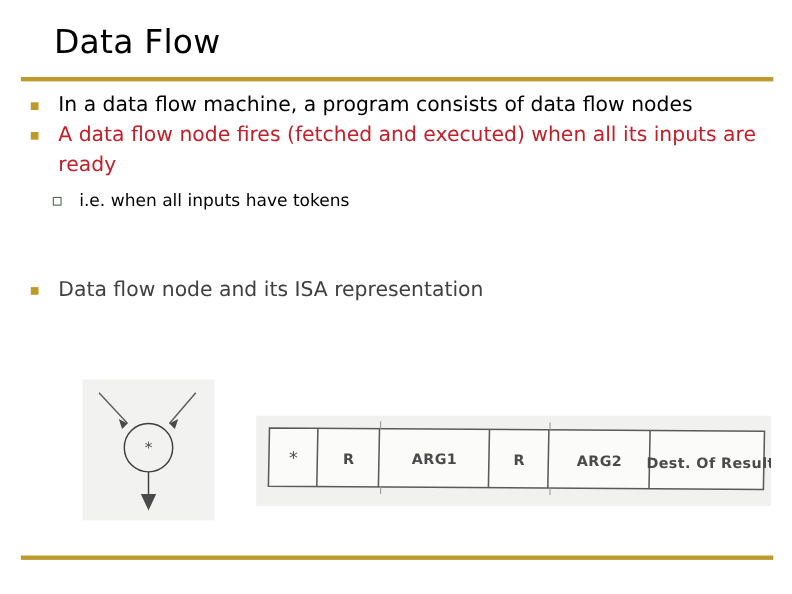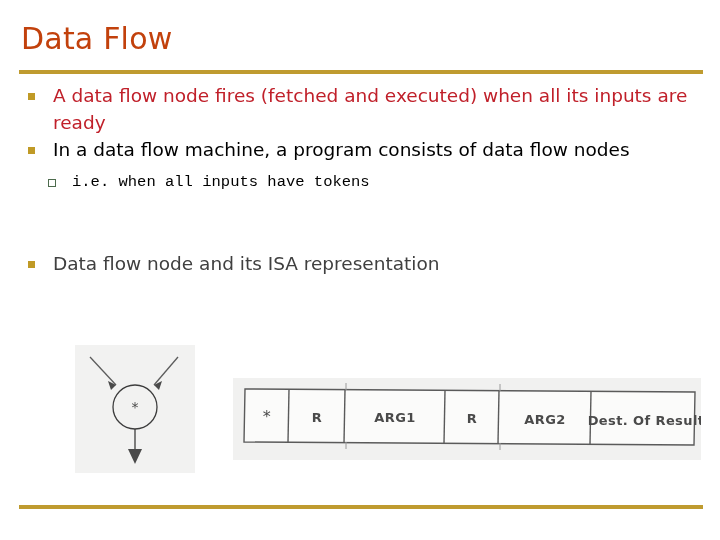--- a/index.html
+++ b/index.html
@@ -63,21 +63,20 @@
     line-height: 27px;
     color: #000000;
   }
   .bullet.red .btext { color: #c0202a; }
 
   
   .subbullet {
     position: relative;
     margin: 0;
     padding: 0 14px 0 72px;
-    font-family: Liberation Mono, monospace;
   }
   .subbullet .marker-hollow {
     position: absolute;
     left: 48px;
     top: 8px;
     width: 6px;
     height: 6px;
     border: 1.5px solid #4d6b4d;
     background: #ffffff;
     box-sizing: content-box;
@@ -153,33 +152,33 @@
     font-size: 15px;
     line-height: 20px;
     color: #000000;
     font-family: "DejaVu Sans", sans-serif;
     margin-top: 45px;
   }
 </style>
 </head>
 <body>
 
-<div class="slide-title" style="color: #c2410c;">Data Flow</div>
+<div class="slide-title" style="color: #000000; margin-left: 28px;">Data Flow</div>
 <div class="title-rule" style="background: rgb(191, 155, 47);"></div>
 
 <div class="body">
+
+  <div class="bullet">
+    <span class="marker-sq" style="background: rgb(192, 154, 38);"></span>
+    <span class="btext" style="color: rgb(0, 0, 0);">In a data flow machine, a program consists of data flow nodes</span>
+  </div>
 
   <div class="bullet red">
     <span class="marker-sq" style="background: rgb(192, 154, 38);"></span>
     <span class="btext" style="color: rgb(192, 32, 42);">A data flow node fires (fetched and executed) when all its inputs are ready</span>
-  </div>
-
-  <div class="bullet">
-    <span class="marker-sq" style="background: rgb(192, 154, 38);"></span>
-    <span class="btext" style="color: rgb(0, 0, 0);">In a data flow machine, a program consists of data flow nodes</span>
   </div>
 
   <div class="spacer-a"></div>
 
   <div class="subbullet">
     <span class="marker-hollow"></span>
     <span class="stext" style="color: rgb(0, 0, 0);">i.e. when all inputs have tokens</span>
   </div>
 
   <div class="spacer-b"></div>

